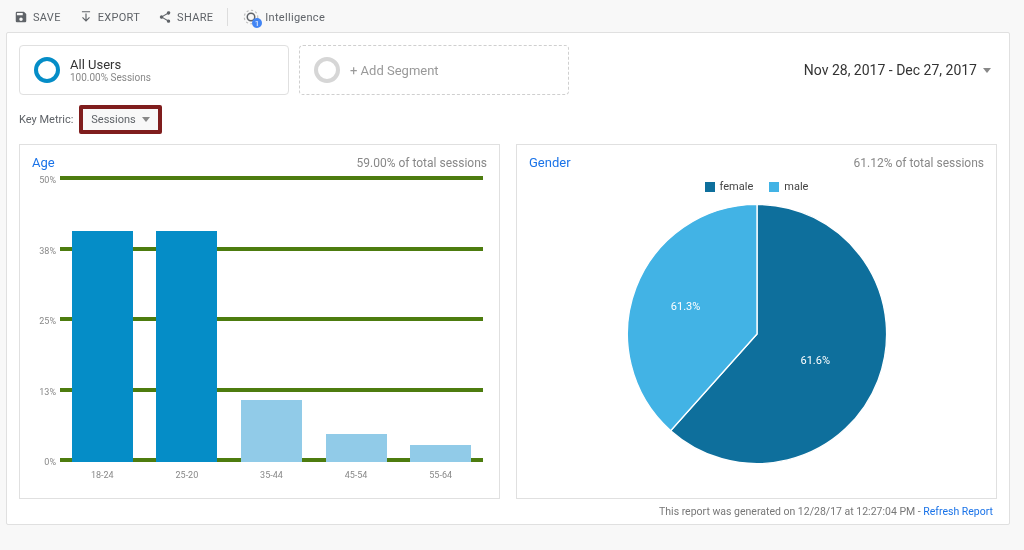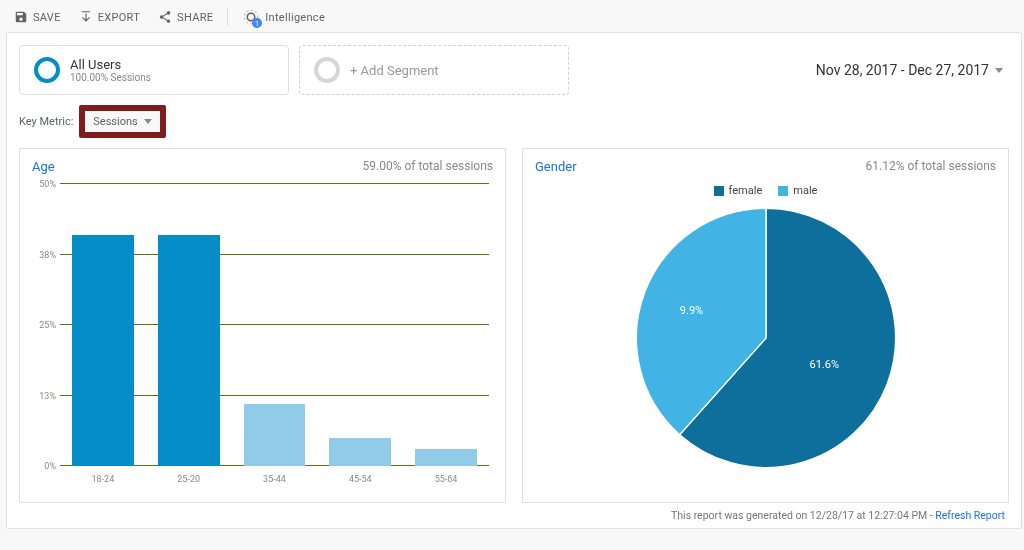--- a/index.html
+++ b/index.html
@@ -8,46 +8,46 @@
 .title-wrap { display: flex; align-items: center; gap: 6px; }
 .title { font-size: 18px; font-weight: 500; color: #3c4043; }
 .badge-icon { width: 14px; height: 14px; display: inline-flex; align-items: center; justify-content: center; }
 .actions { display: flex; align-items: center; gap: 18px; color: #5f6368; font-size: 11px; letter-spacing: 0.3px; }
 .action { display: flex; align-items: center; gap: 5px; cursor: pointer; text-transform: uppercase; }
 .action svg { width: 14px; height: 14px; fill: #5f6368; }
 .intel { display: flex; align-items: center; gap: 5px; cursor: pointer; border-left: 1px solid #ddd; padding-left: 14px; margin-left: -4px; }
 .intel .ic { position: relative; width: 18px; height: 18px; }
 .intel .bub { position: absolute; bottom: -2px; right: -2px; background: #4285f4; color: #fff; font-size: 8px; width: 10px; height: 10px; border-radius: 50%; display: flex; align-items: center; justify-content: center; }
 
-.content { background: #fff; border: 1px solid #e0e0e0; border-radius: 2px; margin: 0 2px 6px 6px; padding: 12px 12px 6px 12px; }
+.content { background: #fff; border: 1px solid #e0e0e0; border-radius: 2px; margin: 0 14px 6px 6px; padding: 12px 12px 6px 12px; }
 
 .seg-row { display: flex; align-items: center; justify-content: space-between; margin-bottom: 10px; }
 .segs { display: flex; gap: 10px; }
 .seg-card { display: flex; align-items: center; gap: 10px; border: 1px solid #e0e0e0; border-radius: 4px; padding: 8px 14px; width: 270px; height: 50px; }
 .seg-card.dashed { border: 1px dashed #cfcfcf; }
 .seg-ring { width: 26px; height: 26px; border: 4px solid #058dc7; border-radius: 50%; }
 .seg-ring.gray { border-color: #d6d6d6; }
 .seg-txt-a { font-size: 13px; color: #333; }
 .seg-txt-b { font-size: 10px; color: #888; }
 .seg-add { font-size: 13px; color: #999; }
 .daterange { font-size: 14px; color: #333; display: flex; align-items: center; gap: 6px; cursor: pointer; margin-right: 6px; }
 .chev { border-left: 4px solid transparent; border-right: 4px solid transparent; border-top: 5px solid #888; }
 
 .metric-row { display: flex; align-items: center; gap: 6px; font-size: 11px; color: #5f6368; margin: 2px 0 10px 0; }
-.metric-dd { border: 6px solid #7f1d1d; border-radius: 2px; padding: 4px 8px; display: flex; align-items: center; gap: 6px; background: #f8f8f8; cursor: pointer; font-size: 11px; }
+.metric-dd { border: 4px solid #7f1d1d; border-radius: 2px; padding: 4px 8px; display: flex; align-items: center; gap: 6px; background: #f8f8f8; cursor: pointer; font-size: 11px; }
 
 .charts { display: flex; gap: 16px; }
 .panel { border: 1px solid #e0e0e0; flex: 1; padding: 10px 12px 8px 12px; background: #fff; position: relative; }
-.panel-hd { display: flex; justify-content: space-between; align-items: flex-start; font-size: 12px; margin-bottom: 10px; }
+.panel-hd { display: flex; justify-content: space-between; align-items: flex-end; font-size: 12px; margin-bottom: 10px; }
 .panel-title { color: #1a73e8; font-size: 13px; }
 .panel-sub { color: #888; font-size: 12px; }
 
 .bar-chart { position: relative; height: 310px; padding-left: 28px; }
 .bar-grid { position: absolute; left: 28px; right: 4px; top: 0; bottom: 28px; }
-.bar-gl { position: absolute; left: 0; right: 0; border-top: 1px solid #4d7c0f; }
+.bar-gl { position: absolute; left: 0; right: 0; border-top: 4px solid #4d7c0f; }
 .bar-yl { position: absolute; left: -28px; width: 24px; text-align: right; font-size: 9px; color: #888; transform: translateY(-50%); }
 .bars { position: absolute; left: 28px; right: 4px; bottom: 28px; top: 0; display: flex; align-items: flex-end; }
 .bar-slot { flex: 1; display: flex; flex-direction: column; align-items: center; justify-content: flex-end; height: 100%; position: relative; }
 .bar { width: 72%; background: #058dc7; }
 .bar-x { position: absolute; bottom: -18px; font-size: 9px; color: #888; white-space: nowrap; }
 
 .pie-wrap { display: flex; flex-direction: column; align-items: center; }
 .legend { display: flex; gap: 16px; font-size: 11px; color: #444; margin-bottom: 6px; }
 .legend-item { display: flex; align-items: center; gap: 5px; }
 .legend-sw { width: 10px; height: 10px; }
@@ -187,21 +187,21 @@
               <span>male</span>
             </div>
           </div>
         <div class="pie">
           <svg id="pie-svg" viewBox="0 0 100 100" width="270" height="270">
               <path d="M 50 50 L 50 2 A 48 48 0 1 1 18.031430363155927 85.80517498036075 Z" fill="#0e6f9c" stroke="#fff" stroke-width="0.5"></path>
               <path d="M 50 50 L 18.031430363155927 85.80517498036075 A 48 48 0 0 1 49.99999999999999 2 Z" fill="#42b3e5" stroke="#fff" stroke-width="0.5"></path>
             </svg>
           <div id="pie-labels">
               <div class="pie-lbl" style="left: 179px; top: 154.945px;">61.6%</div>
-              <div class="pie-lbl" style="left: 49.3647px; top: 101.055px;">9.9%</div>
+              <div class="pie-lbl" style="left: 49.3647px; top: 101.055px;">61.3%</div>
             </div>
         </div>
       </div>
     </div>
   </div>
 
   <div class="footer">
     <span>This report was generated on 12/28/17 at 12:27:04 PM - </span><a>Refresh Report</a>
   </div>
 </div>

